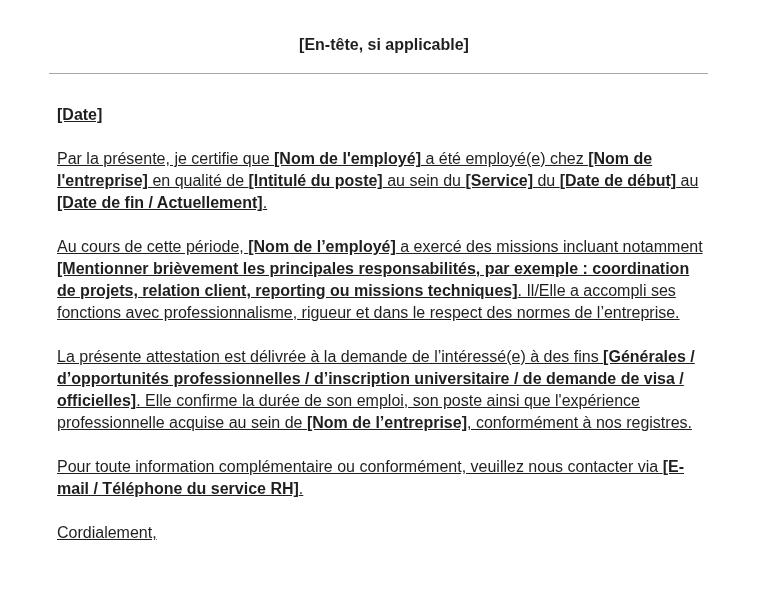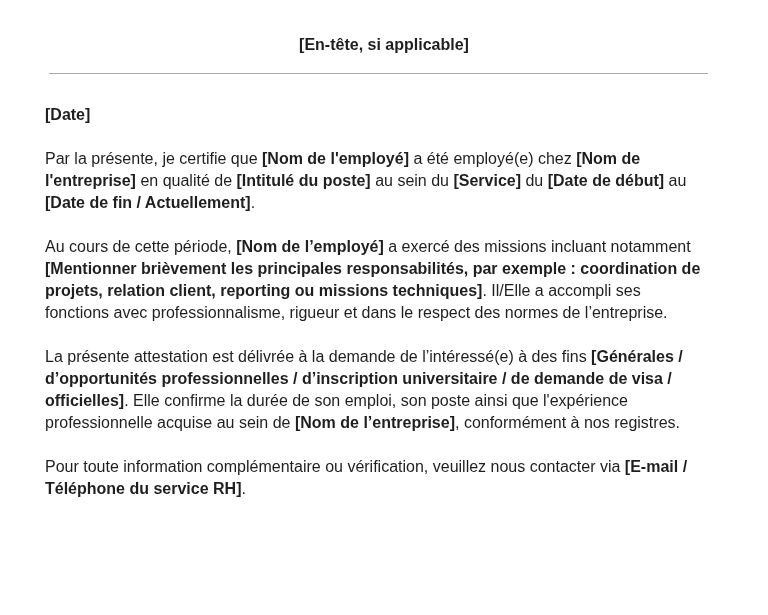--- a/index.html
+++ b/index.html
@@ -26,37 +26,38 @@
     font-weight:700;
   }
   .divider{
     border:none;
     border-top:1px solid var(--divider);
     margin:17px 60px 0 49px;
   }
   .body-content{
     margin:0 60px 0 45px;
   }
-  .body-content p{margin:22px 0 0 0;}
+  .body-content p{margin:22px 0 0 12px;text-decoration:underline;}
   .body-content p.date-line{margin-top:30px;}
   .bold, .body-content strong{font-weight:700;}
 </style>
 </head>
 <body>
 
 <div class="page">
   <div class="letter-header">[En-tête, si applicable]</div>
 
   <hr class="divider">
 
   <div class="body-content">
     <p class="date-line bold">[Date]</p>
 
 
     <div>
         <p><span>Par la présente, je certifie que </span><strong>[Nom de l'employé]</strong><span> a été employé(e) chez </span><strong>[Nom de l'entreprise]</strong><span> en qualité de </span><strong>[Intitulé du poste]</strong><span> au sein du </span><strong>[Service]</strong><span> du </span><strong>[Date de début]</strong><span> au </span><strong>[Date de fin / Actuellement]</strong><span>.</span></p>
         <p><span>Au cours de cette période, </span><strong>[Nom de l’employé]</strong><span> a exercé des missions incluant notamment </span><strong>[Mentionner brièvement les principales responsabilités, par exemple : coordination de projets, relation client, reporting ou missions techniques]</strong><span>. Il/Elle a accompli ses fonctions avec professionnalisme, rigueur et dans le respect des normes de l’entreprise.</span></p>
         <p><span>La présente attestation est délivrée à la demande de l’intéressé(e) à des fins </span><strong>[Générales / d’opportunités professionnelles / d’inscription universitaire / de demande de visa / officielles]</strong><span>. Elle confirme la durée de son emploi, son poste ainsi que l'expérience professionnelle acquise au sein de </span><strong>[Nom de l’entreprise]</strong><span>, conformément à nos registres.</span></p>
-        <p><span>Pour toute information complémentaire ou vérification, veuillez nous contacter via </span><strong>[E-mail / Téléphone du service RH]</strong><span>.</span></p>
+        <p><span>Pour toute information complémentaire ou conformément, veuillez nous contacter via </span><strong>[E-mail / Téléphone du service RH]</strong><span>.</span></p>
       </div>
 
+    <p class="closing">Cordialement,</p>
   </div>
 </div>
 
 </body></html>

